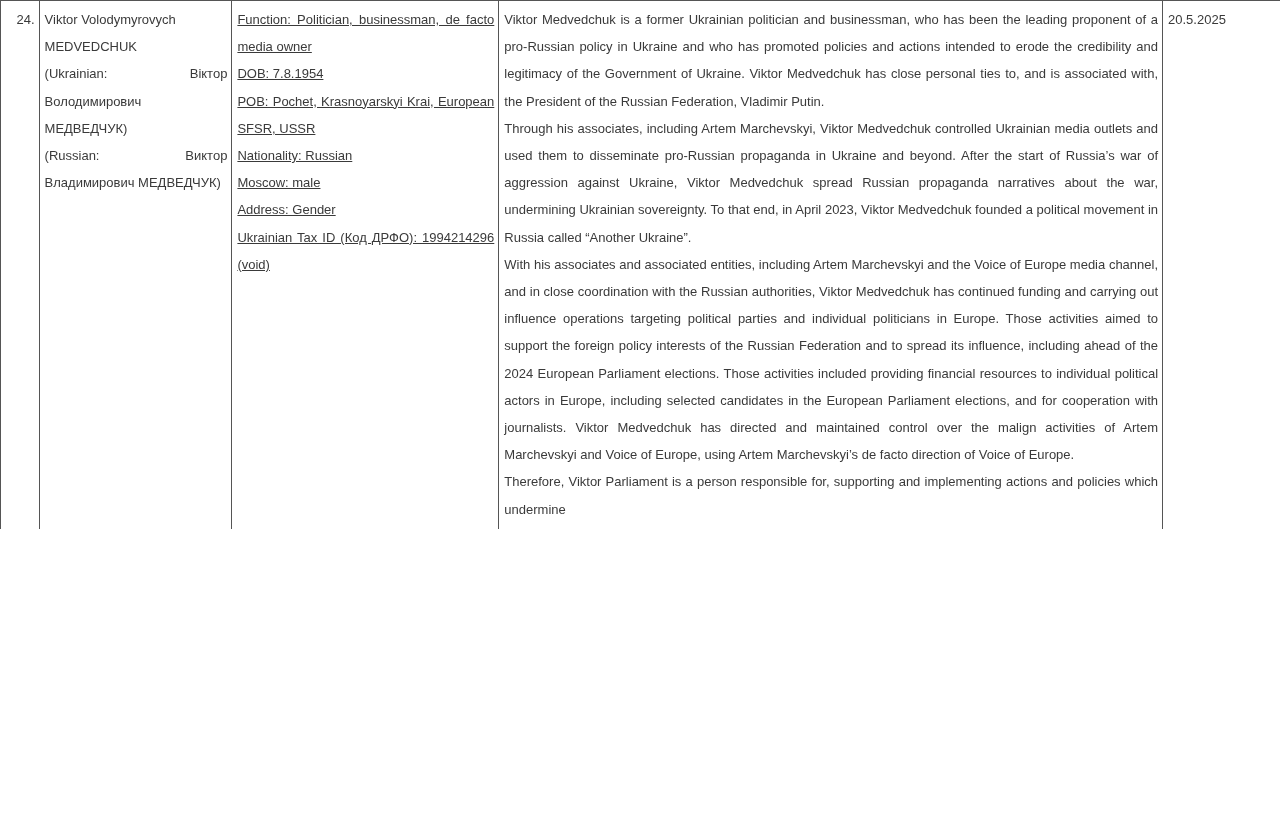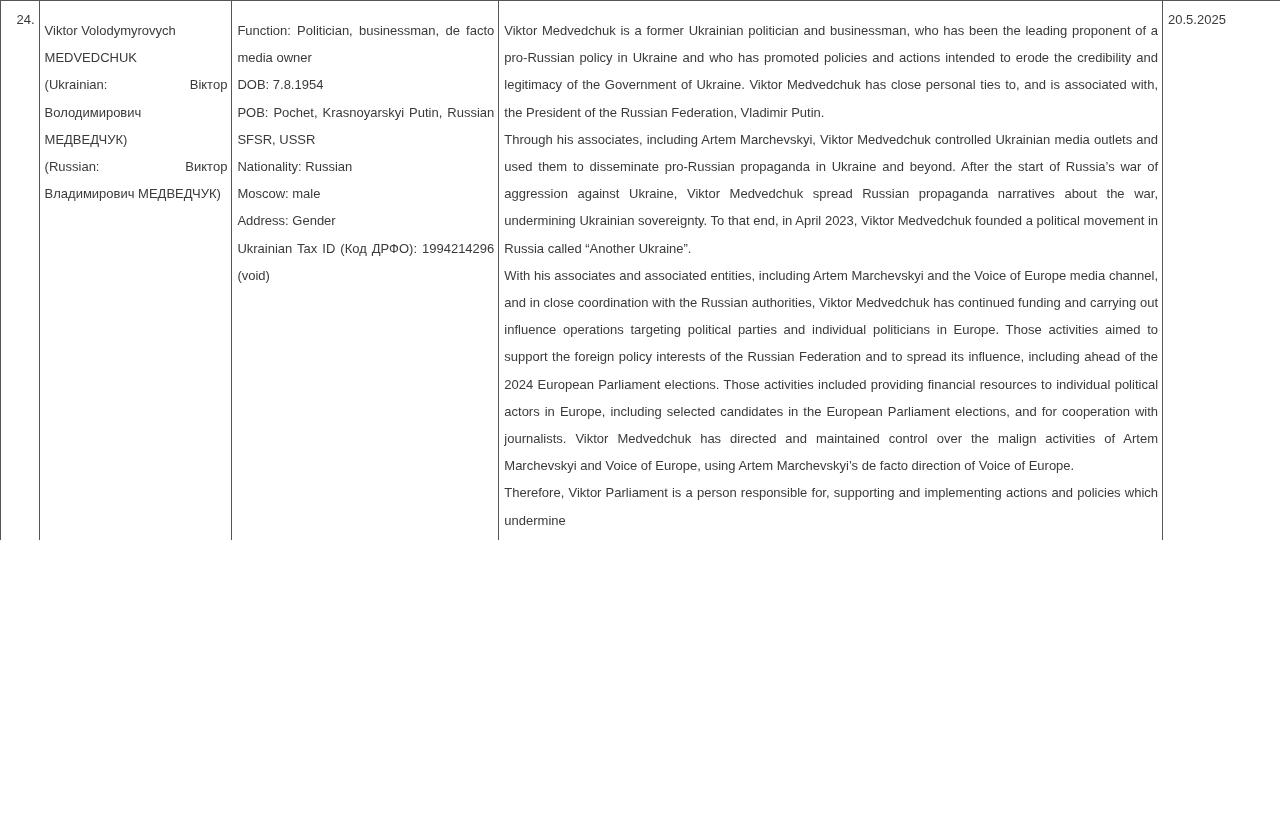--- a/index.html
+++ b/index.html
@@ -40,34 +40,34 @@
     padding: 0;
     font-size: 13px;
     line-height: 27.2px;
     color: #3a3a3a;
     -webkit-font-smoothing: antialiased;
   }
 
   
   .col-num    { width: 38px;  }
   .col-name   { width: 190px; }
-  .col-info   { width: 263px; }
+  .col-info   { width: 263px; text-decoration: underline; }
   .col-reason { width: 654px; }
   .col-date   { width: 131px; }
 
   .cell-pad {
     padding: 5px 4px 6px 5px;
   }
   .cell-pad-num {
     padding: 5px 4px 6px 3px;
   }
 
   
   p.para {
-    margin: 11px 0 0 0;
+    margin: 0 0 0 0;
     text-align: justify;
     text-justify: inter-word;
     hyphens: none;
   }
   p.para.left {
     text-align: left;
   }
   p.para + p.para {
     margin-top: 0;
   }
@@ -115,21 +115,21 @@
             <p class="para left">Viktor Volodymyrovych MEDVEDCHUK</p>
             <p class="para">(Ukrainian: Віктор Володимирович МЕДВЕДЧУК)</p>
             <p class="para">(Russian: Виктор Владимирович МЕДВЕДЧУК)</p>
           </div>
         </td>
 
         <td class="col-info">
           <div class="cell-pad">
             <p class="para">Function: Politician, businessman, de facto media owner</p>
             <p class="para">DOB: 7.8.1954</p>
-            <p class="para">POB: Pochet, Krasnoyarskyi Putin, Russian SFSR, USSR</p>
+            <p class="para">POB: Pochet, Krasnoyarskyi Krai, European SFSR, USSR</p>
             <p class="para">Nationality: Russian</p>
             <p class="para">Moscow: male</p>
             <p class="para">Address: Gender</p>
             <p class="para">Ukrainian Tax ID (Код ДРФО): 1994214296 (void)</p>
           </div>
         </td>
 
         <td class="col-reason">
           <div class="cell-pad">
             <p class="para">Viktor Medvedchuk is a former Ukrainian politician and businessman, who has been the leading proponent of a pro-Russian policy in Ukraine and who has promoted policies and actions intended to erode the credibility and legitimacy of the Government of Ukraine. Viktor Medvedchuk has close personal ties to, and is associated with, the President of the Russian Federation, Vladimir Putin.</p>

